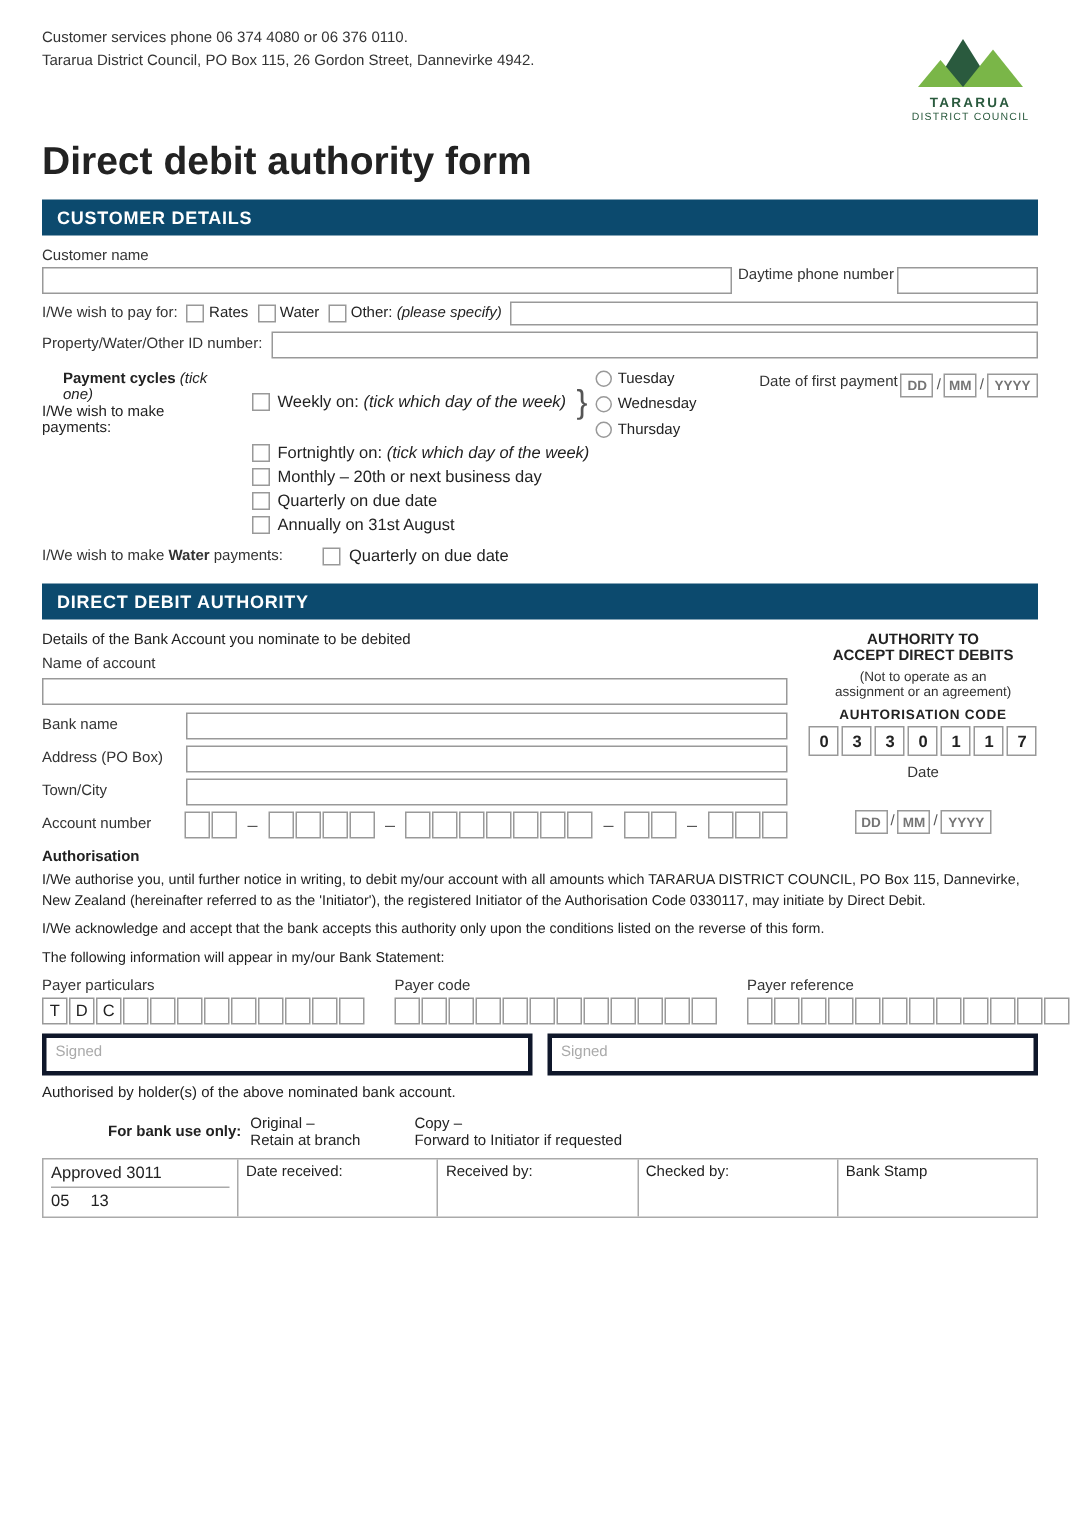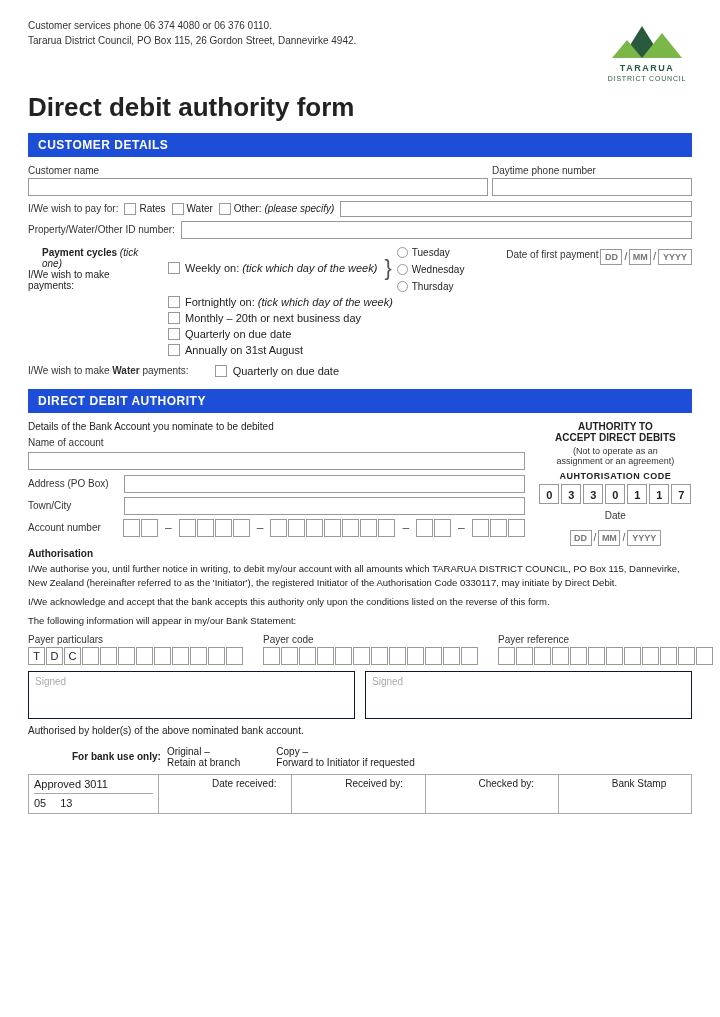--- a/index.html
+++ b/index.html
@@ -43,21 +43,21 @@
       letter-spacing: 0.8px;
       text-align: center;
     }
     .form-title {
       font-size: 26px;
       font-weight: bold;
       color: #222;
       margin-bottom: 10px;
     }
     .section-header {
-      background: #1d4ed8;
+      background: #0c4a6e;
       color: #fff;
       font-weight: bold;
       font-size: 12px;
       padding: 5px 10px;
       letter-spacing: 0.5px;
       margin-bottom: 8px;
     }
     .section { margin-bottom: 12px; }
     .field-label { font-size: 10px; color: #333; white-space: nowrap; }
     .field-input {
@@ -68,21 +68,21 @@
       background: #fff;
     }
     .field-input-wide { flex: 1; }
     .customer-row1 {
       display: flex;
       gap: 4px;
       margin-bottom: 5px;
       align-items: flex-end;
     }
     .customer-name-group { flex: 1; display: flex; flex-direction: column; gap: 2px; }
-    .customer-phone-group { width: 200px; display: flex; flex-direction: column; gap: 2px; }
+    .customer-phone-group { width: 200px; display: flex; flex-direction: row; gap: 2px; }
     .pay-for-row {
       display: flex;
       align-items: center;
       margin-bottom: 4px;
       gap: 6px;
     }
     .checkbox-label {
       display: flex;
       align-items: center;
       gap: 3px;
@@ -174,21 +174,21 @@
       display: flex;
       align-items: center;
       gap: 6px;
       margin-bottom: 4px;
     }
     .dda-input { border: 1px solid #999; height: 18px; flex: 1; font-size: 10px; }
     .dda-date-row {
       display: flex;
       flex-direction: column;
       align-items: flex-start;
-      gap: 6px;
+      gap: 16px;
     }
     .acc-group {
       display: flex;
       gap: 1px;
     }
     .acc-box {
       width: 17px;
       height: 18px;
       border: 1px solid #999;
       text-align: center;
@@ -226,22 +226,22 @@
     }
     .payer-box.filled { background: #fff; font-weight: normal; font-size: 11px; }
     
     .signed-row {
       display: flex;
       gap: 10px;
       margin-bottom: 6px;
     }
     .signed-box {
       flex: 1;
-      border: 1px solid #0f172a;
-      height: 48px;
+      border: 3px solid #0f172a;
+      height: 28px;
       font-size: 10px;
       color: #aaa;
       padding: 4px 6px;
     }
     
     .bank-use-row {
       display: flex;
       align-items: center;
       gap: 6px;
       margin-bottom: 6px;
@@ -255,21 +255,20 @@
     }
     .bank-cell {
       flex: 1;
       border-right: 1px solid #aaa;
       padding: 3px 5px;
       font-size: 10px;
       min-height: 38px;
       display: flex;
       flex-direction: column;
       justify-content: flex-start;
-      margin-left: 48px;
     }
     .bank-cell:last-child { border-right: none; }
     .bank-cell-approved {
       width: 130px;
       border-right: 1px solid #aaa;
       padding: 3px 5px;
       font-size: 10px;
       min-height: 38px;
     }
     .approved-inner {
@@ -440,20 +439,24 @@
     <div class="dda-left">
       <div style="font-size:10px;margin-bottom:5px;">Details of the Bank Account you nominate to be debited</div>
 
       <div class="dda-field-row">
         <span class="field-label">Name of account</span>
       </div>
       <div style="margin-bottom:5px;">
         <input type="text" class="dda-input" style="width: 100%; border: 1px solid rgb(153, 153, 153); height: 18px;">
       </div>
 
+      <div class="dda-field-row">
+        <span class="field-label" style="width:90px;">Bank name</span>
+        <input type="text" class="dda-input" style="">
+      </div>
 
       <div class="dda-field-row">
         <span class="field-label" style="width:90px;">Address (PO Box)</span>
         <input type="text" class="dda-input" style="">
       </div>
 
       <div class="dda-field-row">
         <span class="field-label" style="width:90px;">Town/City</span>
         <input type="text" class="dda-input" style="">
       </div>

